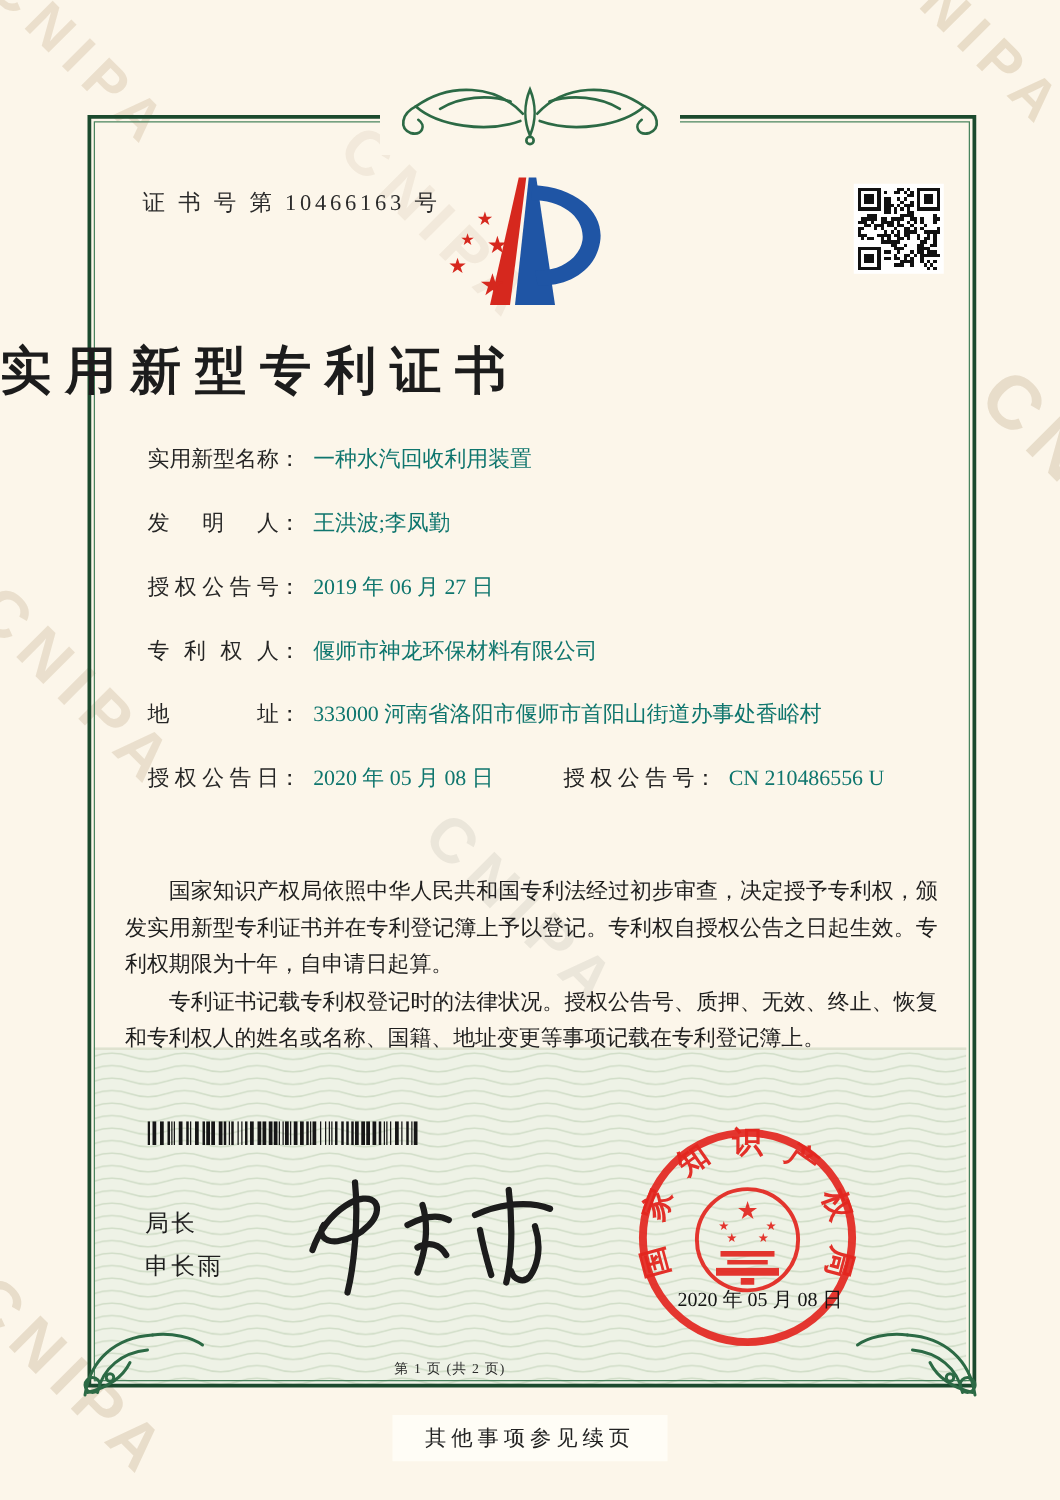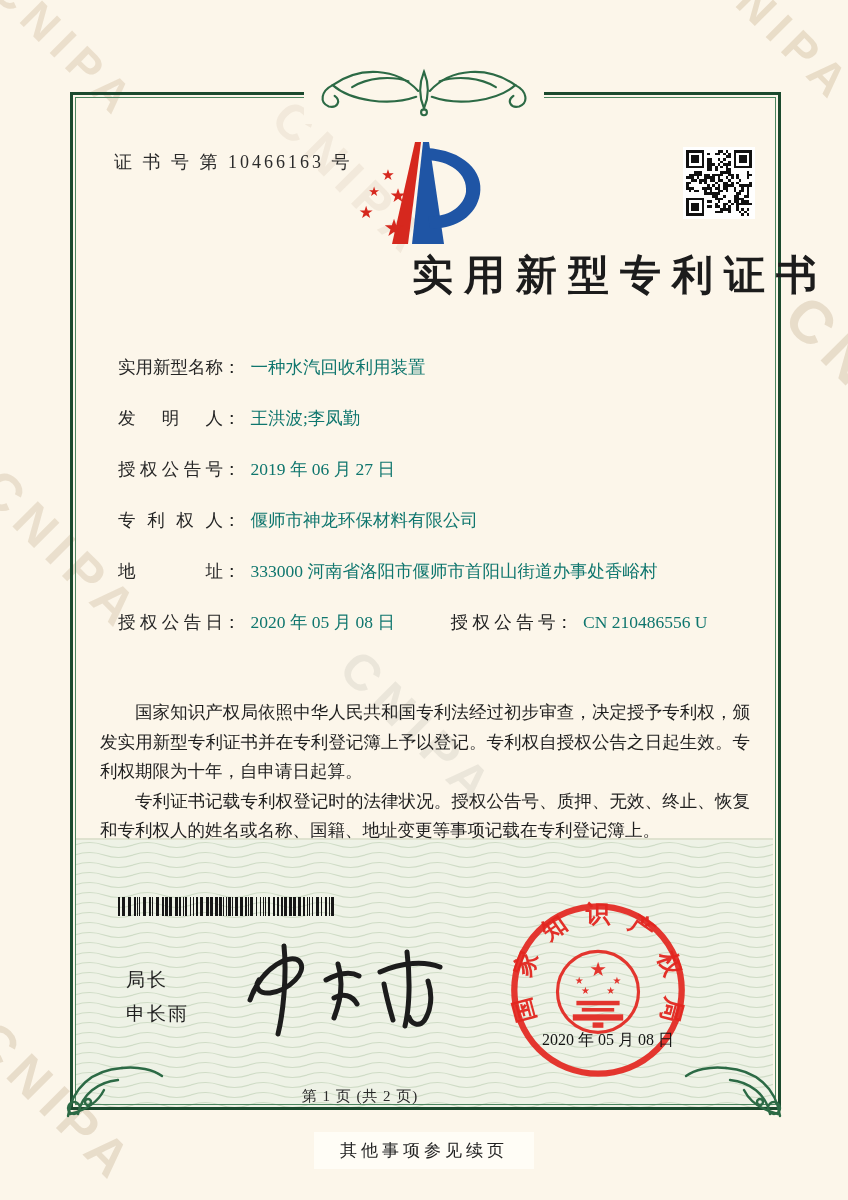--- a/index.html
+++ b/index.html
@@ -48,22 +48,22 @@
   }
   .waves-zone svg{position:absolute;inset:0;}
   
   .cert-no{
     position:absolute;left:114px;top:150px;
     font-size:18px;letter-spacing:3px;color:#2b2b2b;z-index:5;
   }
   .logo{position:absolute;left:352px;top:136px;width:144px;height:114px;z-index:5;}
   .qr{position:absolute;left:683px;top:147px;width:66px;height:66px;background:#fff;padding:3px;z-index:5;}
   .title{
-    position:absolute;left:0;top:248px;width:828px;
-    text-align:right;font-size:41px;font-weight:bold;
+    position:absolute;left:0;top:269px;width:828px;
+    text-align:left;font-size:41px;font-weight:bold;
     letter-spacing:11px;color:#1c1c1c;z-index:5;
   }
   
   .fields{position:absolute;left:118px;top:355px;width:620px;z-index:5;font-size:17.5px;}
   .f-row{margin-bottom:26px;line-height:25px;white-space:nowrap;}
   .f-label{
     display:inline-block;width:105px;
     text-align:justify;text-align-last:justify;
     vertical-align:top;color:#262626;
   }
@@ -73,33 +73,33 @@
   .f-label2{display:inline-block;width:105px;text-align:justify;text-align-last:justify;vertical-align:top;}
   
   .notice{
     position:absolute;left:100px;top:698px;width:650px;z-index:5;
     font-size:17.5px;line-height:29.5px;text-align:justify;color:#1f1f1f;
   }
   .notice p{margin:0;text-indent:2em;}
   
   .barcode{position:absolute;left:118px;top:897px;width:221px;height:19px;z-index:5;}
   .signer{
-    position:absolute;left:126px;top:963px;z-index:5;
+    position:absolute;left:116px;top:963px;z-index:5;
     font-family:"Liberation Sans","DejaVu Sans",sans-serif;
     font-size:19px;color:#1e1e1e;line-height:34px;letter-spacing:2px;
   }
   .signature{position:absolute;left:232px;top:936px;width:225px;height:104px;z-index:6;}
   .seal{position:absolute;left:508px;top:900px;width:180px;height:180px;z-index:6;}
   .seal-date{
     position:absolute;left:516px;top:1030px;width:184px;z-index:7;
     font-size:16px;color:#141414;text-align:center;white-space:nowrap;
   }
   .page-no{
     position:absolute;left:0;top:1087px;width:720px;text-align:center;
-    font-size:15px;color:#2a2a2a;z-index:5;letter-spacing:1px;
+    font-size:11px;color:#2a2a2a;z-index:5;letter-spacing:1px;
   }
   .continuation{
     position:absolute;left:0;top:1132px;width:848px;text-align:center;z-index:5;
   }
   .continuation span{
     display:inline-block;background:#fffdf6;padding:7px 26px;
     font-size:17px;letter-spacing:4px;color:#222;text-align:center;
   }
 </style>
 </head>

